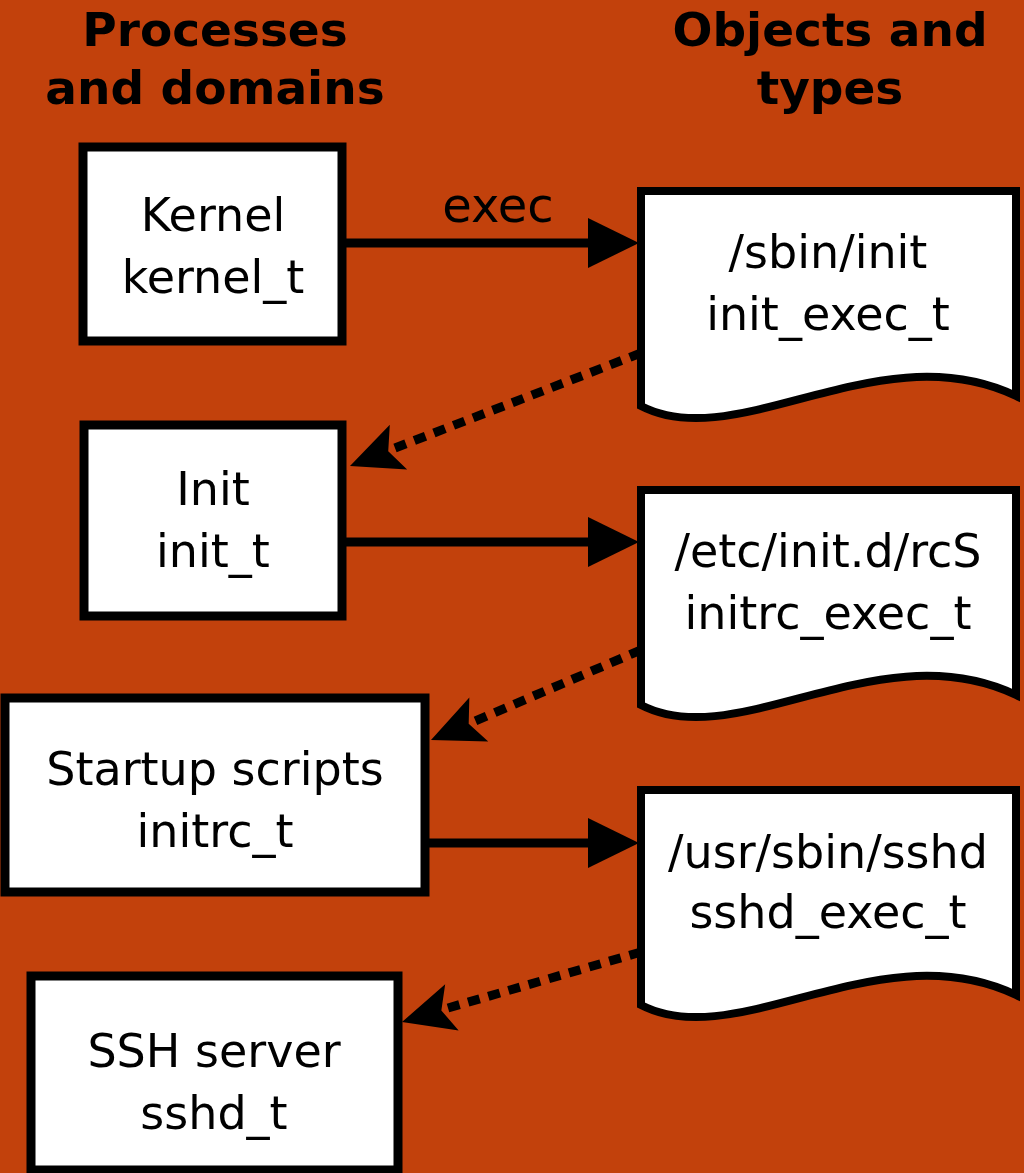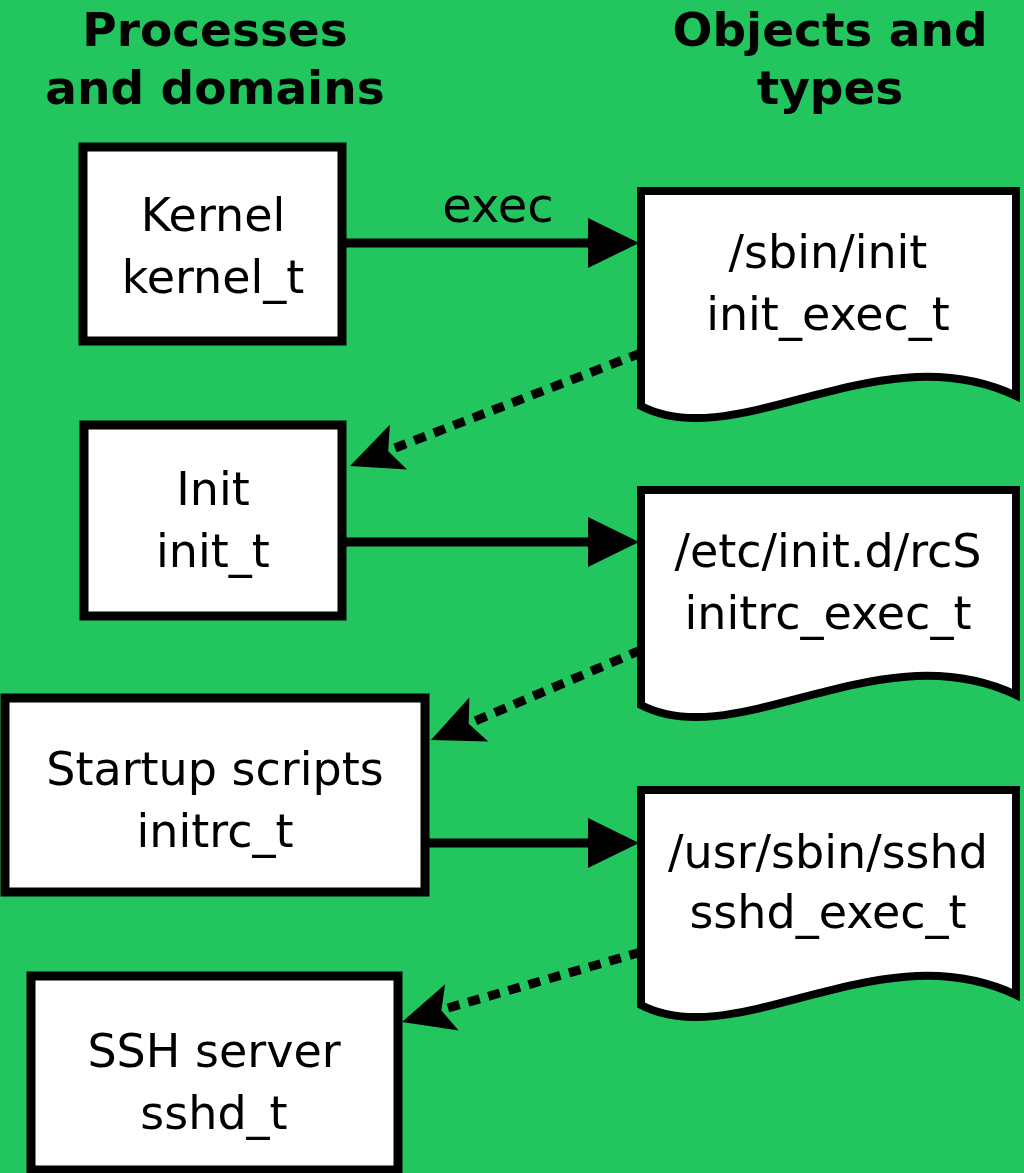--- a/index.html
+++ b/index.html
@@ -4,21 +4,21 @@
 <style>
   html, body {
     margin: 0;
     padding: 0;
     background: #ffffff;
   }
   .canvas {
     position: relative;
     width: 1024px;
     height: 1173px;
-    background: #22c55e;
+    background: #c2410c;
     overflow: hidden;
   }
   svg {
     display: block;
     font-family: "DejaVu Sans", "Liberation Sans", sans-serif;
   }
   .hdr {
     font-size: 47px;
     font-weight: bold;
     fill: #000000;

